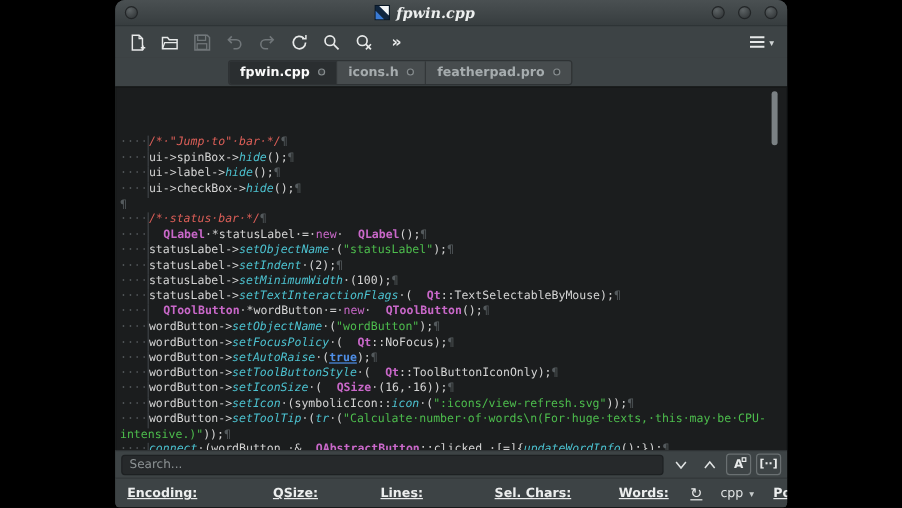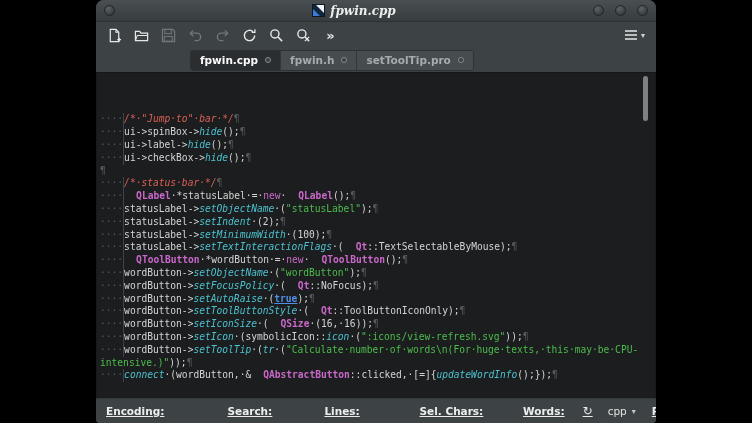--- a/index.html
+++ b/index.html
@@ -183,43 +183,63 @@
       </span>
     </div>
 
     <div class="tabbar">
       <div class="tabstrip" id="tabstrip">
           <div class="tab active">
             <span>fpwin.cpp</span>
             <span class="tab-close"></span>
           </div>
           <div class="tab">
-            <span>fpwin.h</span>
+            <span>icons.h</span>
             <span class="tab-close"></span>
           </div>
           <div class="tab">
-            <span>setToolTip.pro</span>
+            <span>featherpad.pro</span>
             <span class="tab-close"></span>
           </div>
         </div>
     </div>
 
     <div class="editor" id="editor">
       <div class="vscroll"></div>
     <div class="cl"><span class="ind">····</span><span class="s-cm">/*·"Jump·to"·bar·*/</span><span class="ws">¶</span></div><div class="cl"><span class="ind">····</span><span class="s-pl">ui-&gt;spinBox-&gt;</span><span class="s-fn">hide</span><span class="s-pl">();</span><span class="ws">¶</span></div><div class="cl"><span class="ind">····</span><span class="s-pl">ui-&gt;label-&gt;</span><span class="s-fn">hide</span><span class="s-pl">();</span><span class="ws">¶</span></div><div class="cl"><span class="ind">····</span><span class="s-pl">ui-&gt;checkBox-&gt;</span><span class="s-fn">hide</span><span class="s-pl">();</span><span class="ws">¶</span></div><div class="cl"><span class="ws">¶</span></div><div class="cl"><span class="ind">····</span><span class="s-cm">/*·status·bar·*/</span><span class="ws">¶</span></div><div class="cl"><span class="ind">····</span><span class="s-ty">QLabel</span><span class="s-pl">·*statusLabel·=·</span><span class="s-kw">new</span><span class="s-pl">·</span><span class="s-ty">QLabel</span><span class="s-pl">();</span><span class="ws">¶</span></div><div class="cl"><span class="ind">····</span><span class="s-pl">statusLabel-&gt;</span><span class="s-fn">setObjectName</span><span class="s-pl">·(</span><span class="s-st">"statusLabel"</span><span class="s-pl">);</span><span class="ws">¶</span></div><div class="cl"><span class="ind">····</span><span class="s-pl">statusLabel-&gt;</span><span class="s-fn">setIndent</span><span class="s-pl">·(2);</span><span class="ws">¶</span></div><div class="cl"><span class="ind">····</span><span class="s-pl">statusLabel-&gt;</span><span class="s-fn">setMinimumWidth</span><span class="s-pl">·(100);</span><span class="ws">¶</span></div><div class="cl"><span class="ind">····</span><span class="s-pl">statusLabel-&gt;</span><span class="s-fn">setTextInteractionFlags</span><span class="s-pl">·(</span><span class="s-ty">Qt</span><span class="s-pl">::TextSelectableByMouse);</span><span class="ws">¶</span></div><div class="cl"><span class="ind">····</span><span class="s-ty">QToolButton</span><span class="s-pl">·*wordButton·=·</span><span class="s-kw">new</span><span class="s-pl">·</span><span class="s-ty">QToolButton</span><span class="s-pl">();</span><span class="ws">¶</span></div><div class="cl"><span class="ind">····</span><span class="s-pl">wordButton-&gt;</span><span class="s-fn">setObjectName</span><span class="s-pl">·(</span><span class="s-st">"wordButton"</span><span class="s-pl">);</span><span class="ws">¶</span></div><div class="cl"><span class="ind">····</span><span class="s-pl">wordButton-&gt;</span><span class="s-fn">setFocusPolicy</span><span class="s-pl">·(</span><span class="s-ty">Qt</span><span class="s-pl">::NoFocus);</span><span class="ws">¶</span></div><div class="cl"><span class="ind">····</span><span class="s-pl">wordButton-&gt;</span><span class="s-fn">setAutoRaise</span><span class="s-pl">·(</span><span class="s-bl">true</span><span class="s-pl">);</span><span class="ws">¶</span></div><div class="cl"><span class="ind">····</span><span class="s-pl">wordButton-&gt;</span><span class="s-fn">setToolButtonStyle</span><span class="s-pl">·(</span><span class="s-ty">Qt</span><span class="s-pl">::ToolButtonIconOnly);</span><span class="ws">¶</span></div><div class="cl"><span class="ind">····</span><span class="s-pl">wordButton-&gt;</span><span class="s-fn">setIconSize</span><span class="s-pl">·(</span><span class="s-ty">QSize</span><span class="s-pl">·(16,·16));</span><span class="ws">¶</span></div><div class="cl"><span class="ind">····</span><span class="s-pl">wordButton-&gt;</span><span class="s-fn">setIcon</span><span class="s-pl">·(symbolicIcon::</span><span class="s-fn">icon</span><span class="s-pl">·(</span><span class="s-st">":icons/view-refresh.svg"</span><span class="s-pl">));</span><span class="ws">¶</span></div><div class="cl"><span class="ind">····</span><span class="s-pl">wordButton-&gt;</span><span class="s-fn">setToolTip</span><span class="s-pl">·(</span><span class="s-fn">tr</span><span class="s-pl">·(</span><span class="s-st">"Calculate·number·of·words\n(For·huge·texts,·this·may·be·CPU-</span></div><div class="cl"><span class="s-st">intensive.)"</span><span class="s-pl">));</span><span class="ws">¶</span></div><div class="cl"><span class="ind">····</span><span class="s-fn">connect</span><span class="s-pl">·(wordButton,·&amp;</span><span class="s-ty">QAbstractButton</span><span class="s-pl">::clicked,·[=]{</span><span class="s-fn">updateWordInfo</span><span class="s-pl">();});</span><span class="ws">¶</span></div></div>
 
+    <div class="searchbar">
+      <input class="search-input" type="text" placeholder="Search..." style="">
+      <span class="flatbtn">
+        <svg width="13" height="13" viewBox="0 0 16 16">
+          <polyline points="3,5 8,11 13,5" fill="none" stroke="#dfe2e2" stroke-width="1.6"></polyline>
+        </svg>
+      </span>
+      <span class="flatbtn">
+        <svg width="13" height="13" viewBox="0 0 16 16">
+          <polyline points="3,11 8,5 13,11" fill="none" stroke="#dfe2e2" stroke-width="1.6"></polyline>
+        </svg>
+      </span>
+      <span class="boxbtn">
+        <span>A</span>
+        <span class="case-sq"></span>
+      </span>
+      <span class="boxbtn">
+        <span class="word-glyph">[··]</span>
+      </span>
+    </div>
 
     <div class="statusbar">
       <span id="status-left" style="display:flex;gap:15px;align-items:center;">
           <span class="sitem">
             <span class="slabel">Encoding:</span>
             <span class="svalue">UTF-8</span>
           </span>
           <span class="sitem">
-            <span class="slabel">Search:</span>
+            <span class="slabel">QSize:</span>
             <span class="svalue">cpp</span>
           </span>
           <span class="sitem">
             <span class="slabel">Lines:</span>
             <span class="svalue">7459</span>
           </span>
           <span class="sitem">
             <span class="slabel">Sel. Chars:</span>
             <span class="svalue">0</span>
           </span>

